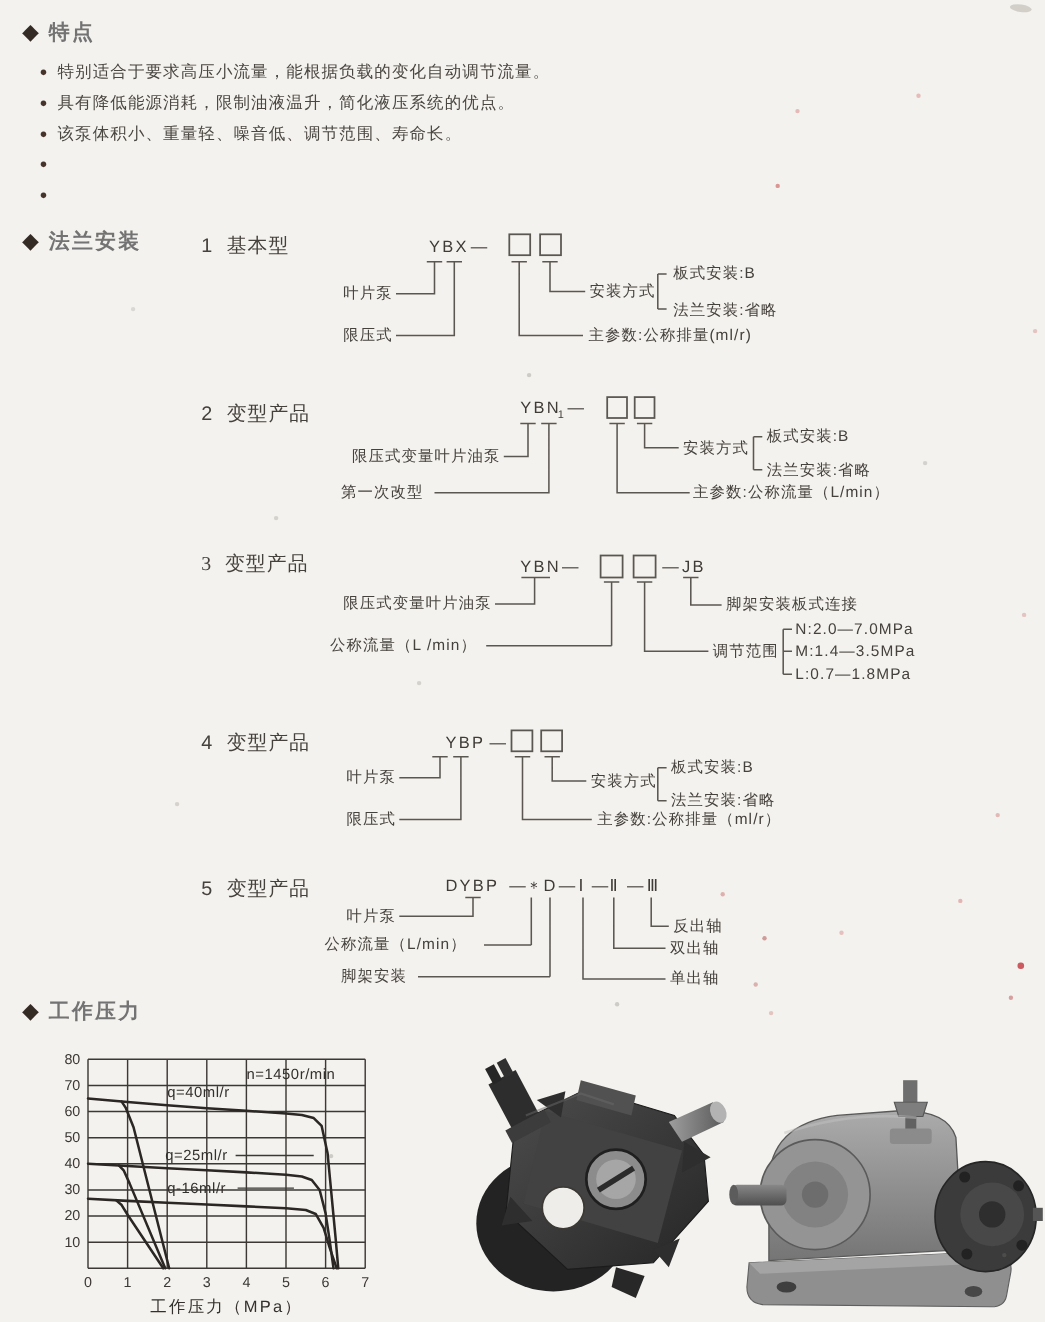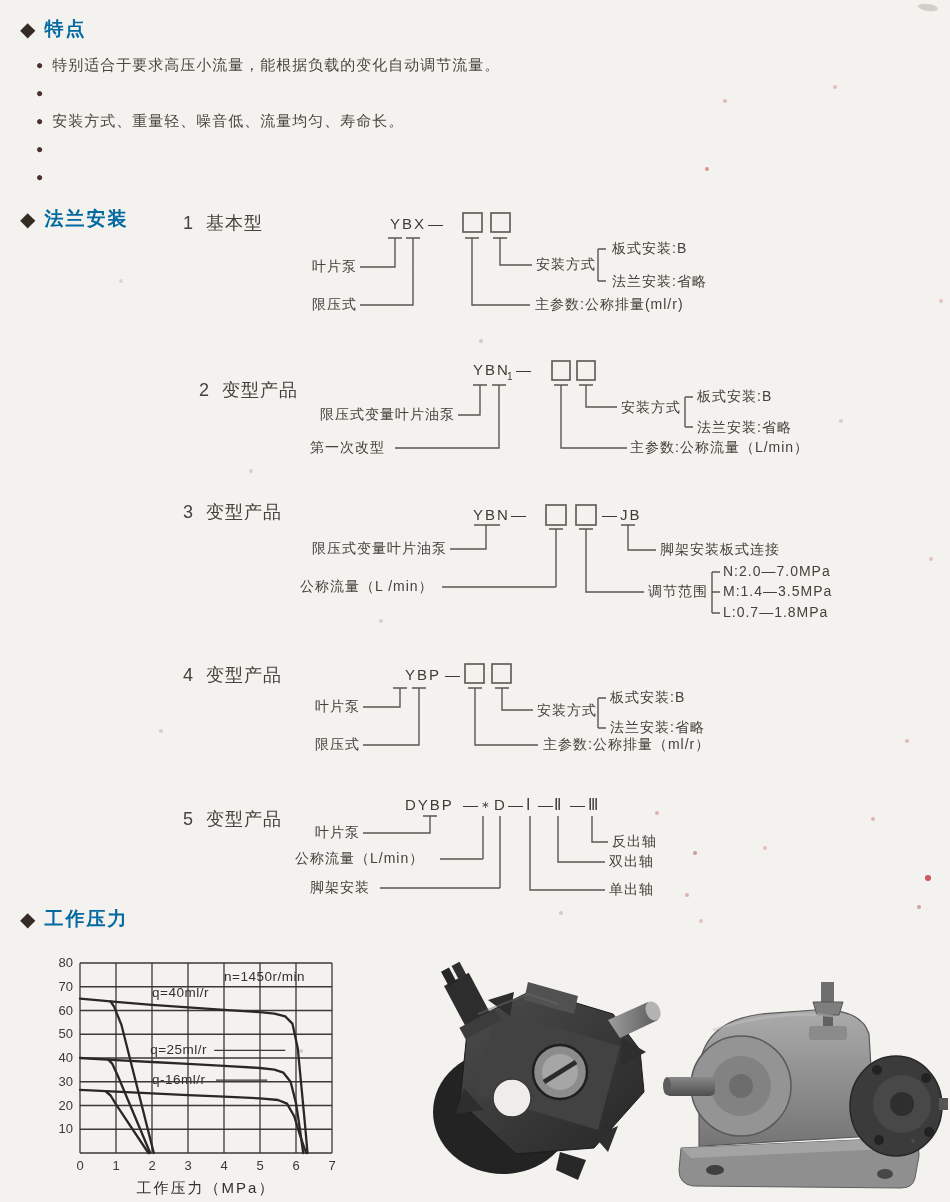--- a/index.html
+++ b/index.html
@@ -1,20 +1,20 @@
 <!DOCTYPE html>
 <html><head>
 <meta charset="utf-8">
 <style>
   html,body{margin:0;padding:0;background:#d8d6d2;}
   .page{position:relative;width:950px;height:1202px;background:#f4f2ee;overflow:hidden;
         font-family:"Liberation Sans","DejaVu Sans",sans-serif;color:#45413d;}
   .sec-head{position:absolute;display:flex;align-items:center;gap:9px;}
   .diamond{font-size:20px;color:#342b24;line-height:1;}
-  .sec-title{font-size:19px;font-weight:bold;letter-spacing:2px;color:#0369a1;}
+  .sec-title{font-size:19px;font-weight:bold;letter-spacing:2px;color:#737373;}
   .features{position:absolute;left:36px;top:56px;}
   .feature-item{display:flex;align-items:flex-start;gap:8px;height:28px;
                 font-size:15px;letter-spacing:1px;color:#4a4641;}
   .dot{color:#46332b;font-size:12px;line-height:19px;}
   .model-num{position:absolute;font-size:18px;color:#45413d;letter-spacing:1px;}
   .model-num .n{margin-right:6px;}
   svg.diagram{position:absolute;overflow:visible;}
   .dline{stroke:#5a5650;stroke-width:1.4;fill:none;}
   .dbox{fill:none;stroke:#5a5650;stroke-width:1.6;}
   .dtext{fill:#45413d;font-size:14px;letter-spacing:1px;}
@@ -55,51 +55,52 @@
     <span class="diamond">◆</span>
     <span class="sec-title">特点</span>
   </div>
   <div class="features">
     <div class="feature-item">
       <span class="dot">●</span>
       <span>特别适合于要求高压小流量，能根据负载的变化自动调节流量。</span>
       </div>
     <div class="feature-item">
       <span class="dot">●</span>
-      </div>
-    <div class="feature-item">
-      <span class="dot">●</span>
-      <span>安装方式、重量轻、噪音低、流量均匀、寿命长。</span>
+      <span>具有降低能源消耗，限制油液温升，简化液压系统的优点。</span>
+      </div>
+    <div class="feature-item">
+      <span class="dot">●</span>
+      <span>该泵体积小、重量轻、噪音低、调节范围、寿命长。</span>
       </div>
     <div class="feature-item">
       <span class="dot">●</span>
       </div>
     <div class="feature-item">
       <span class="dot">●</span>
       </div>
   </div>
 
   <div class="sec-head" style="left:20px;top:206px;">
     <span class="diamond">◆</span>
     <span class="sec-title">法兰安装</span>
   </div>
 
   <div class="model-num" style="left:183px;top:211px;">
     <span class="n">1</span>
     <span>基本型</span></div>
-  <div class="model-num" style="left:183px;top:378px;margin-left:16px;">
+  <div class="model-num" style="left:183px;top:364px;">
     <span class="n">2</span>
     <span>变型产品</span></div>
-  <div class="model-num" style="left:183px;top:500px;">
+  <div class="model-num" style="left:183px;top:500px;font-family:Liberation Serif, serif;">
     <span class="n">3</span>
     <span>变型产品</span></div>
   <div class="model-num" style="left:183px;top:663px;">
     <span class="n">4</span>
     <span>变型产品</span></div>
-  <div class="model-num" style="left:183px;top:796px;margin-top:11px;">
+  <div class="model-num" style="left:183px;top:796px;">
     <span class="n">5</span>
     <span>变型产品</span></div>
 
   <svg class="diagram" style="left:300px;top:205px;" width="420" height="140" viewBox="0 0 420 140">
     <text class="dcode" x="90" y="24">YBX</text>
     <text class="dcode" x="128" y="24">—</text>
     <rect class="dbox" x="163" y="8" width="19" height="19"></rect>
     <rect class="dbox" x="191" y="8" width="19" height="19"></rect>
     <path class="dline" d="M88 33 H102 M95 33 V62 H60 M106 33 H120 M113 33 V100 H60
          M165 33 H179 M172 33 V100 H230 M193 33 H207 M200 33 V60 H232

